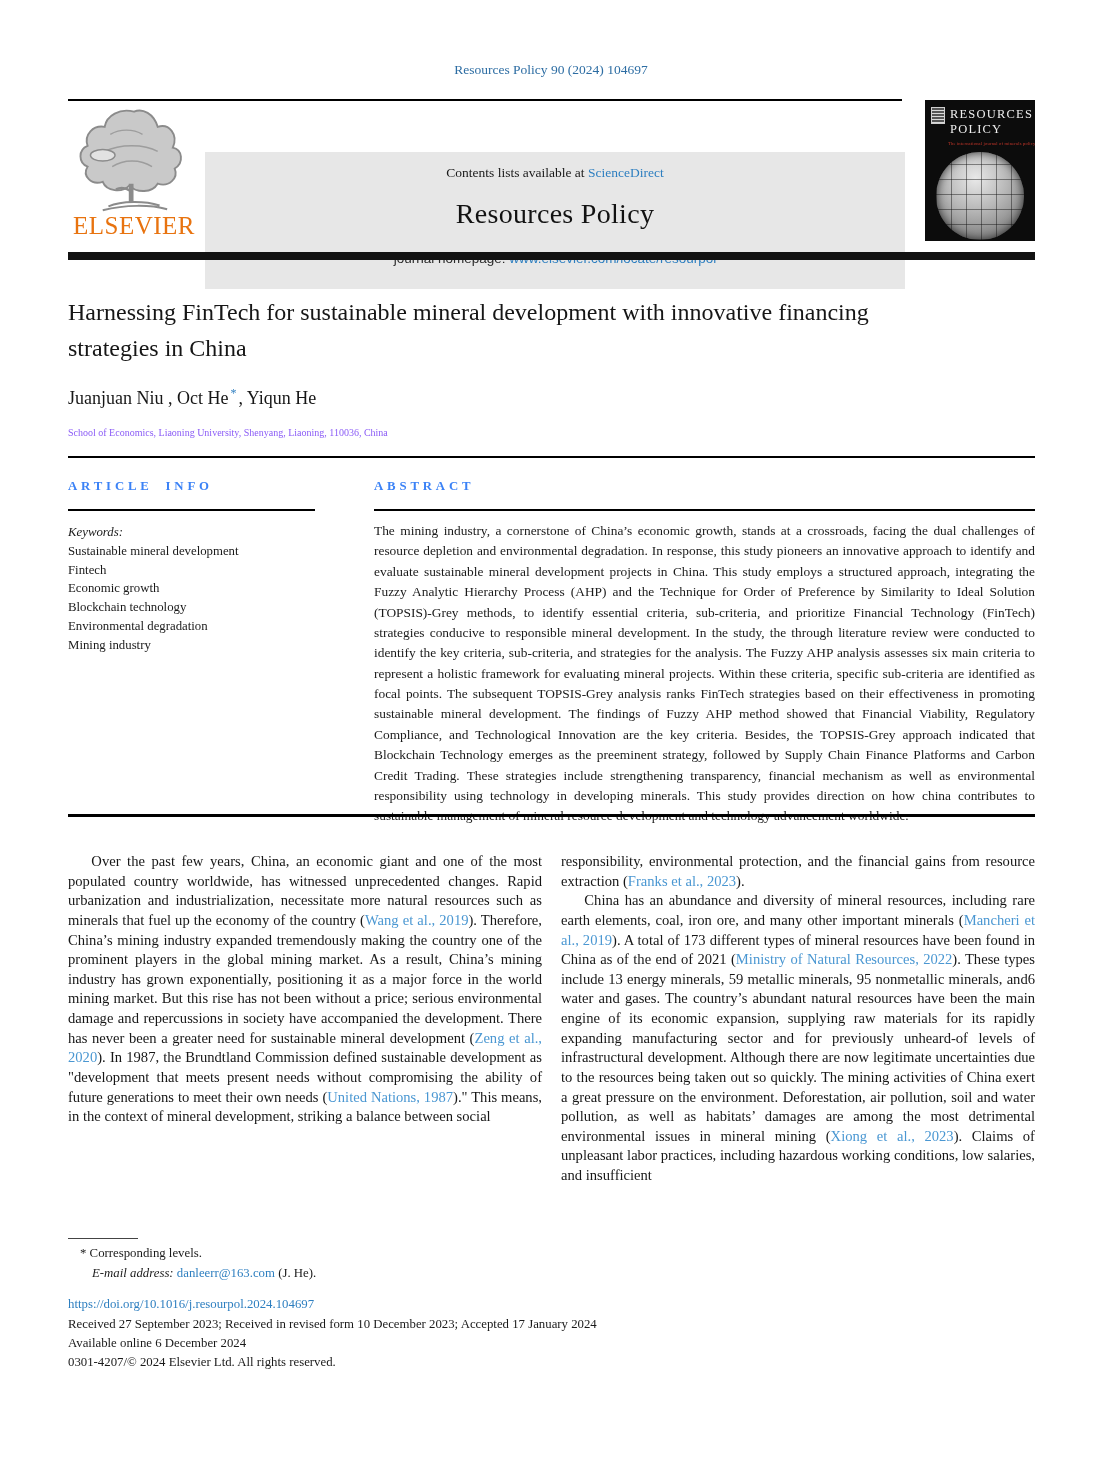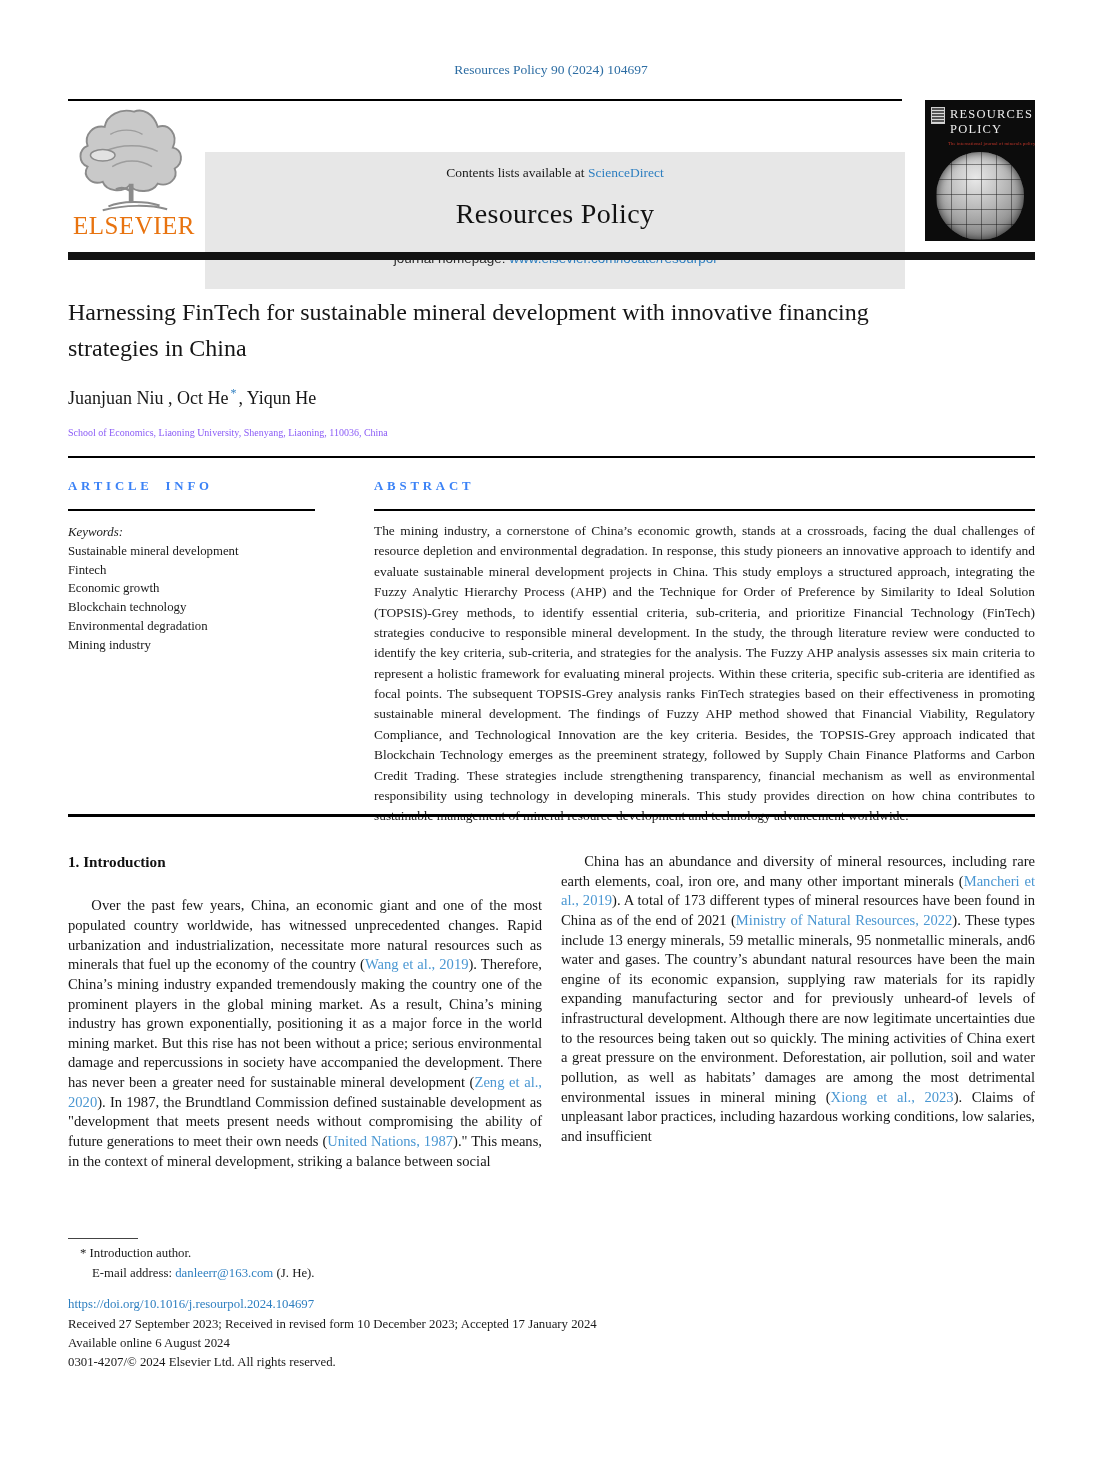--- a/index.html
+++ b/index.html
@@ -73,21 +73,21 @@
   .col{width:474px;font-size:14.6px;line-height:1.345;text-align:justify;color:#161616;}
   .col h2{font-size:15.2px;margin:0 0 24px 0;color:#111;}
   .col p{margin:0;}
   .col p.indent{text-indent:1.6em;}
   .cite{color:#4a97d2;text-decoration:none;cursor:pointer;}
 
   
   .fn-rule{position:absolute;left:68px;top:1238px;width:70px;height:1.2px;background:#444;}
   .fn-1{position:absolute;left:80px;top:1246px;font-size:12.8px;}
   .fn-2{position:absolute;left:92px;top:1266px;font-size:12.8px;}
-  .fn-label{}
+  .fn-label{font-style:italic;}
 
   
   .doi{position:absolute;left:68px;top:1297px;font-size:12.8px;}
   .meta-1{position:absolute;left:68px;top:1317px;font-size:12.8px;}
   .meta-2{position:absolute;left:68px;top:1336px;font-size:12.8px;}
   .meta-3{position:absolute;left:68px;top:1355px;font-size:12.8px;}
 </style>
 </head>
 <body>
 
@@ -142,30 +142,30 @@
     <span class="kw-label">Keywords:</span>
     <span><span class="kw-item">Sustainable mineral development</span><span class="kw-item">Fintech</span><span class="kw-item">Economic growth</span><span class="kw-item">Blockchain technology</span><span class="kw-item">Environmental degradation</span><span class="kw-item">Mining industry</span></span>
   </div>
 
   <div class="abstract">The mining industry, a cornerstone of China’s economic growth, stands at a crossroads, facing the dual challenges of resource depletion and environmental degradation. In response, this study pioneers an innovative approach to identify and evaluate sustainable mineral development projects in China. This study employs a structured approach, integrating the Fuzzy Analytic Hierarchy Process (AHP) and the Technique for Order of Preference by Similarity to Ideal Solution (TOPSIS)-Grey methods, to identify essential criteria, sub-criteria, and prioritize Financial Technology (FinTech) strategies conducive to responsible mineral development. In the study, the through literature review were conducted to identify the key criteria, sub-criteria, and strategies for the analysis. The Fuzzy AHP analysis assesses six main criteria to represent a holistic framework for evaluating mineral projects. Within these criteria, specific sub-criteria are identified as focal points. The subsequent TOPSIS-Grey analysis ranks FinTech strategies based on their effectiveness in promoting sustainable mineral development. The findings of Fuzzy AHP method showed that Financial Viability, Regulatory Compliance, and Technological Innovation are the key criteria. Besides, the TOPSIS-Grey approach indicated that Blockchain Technology emerges as the preeminent strategy, followed by Supply Chain Finance Platforms and Carbon Credit Trading. These strategies include strengthening transparency, financial mechanism as well as environmental responsibility using technology in developing minerals. This study provides direction on how china contributes to sustainable management of mineral resource development and technology advancement worldwide.</div>
 
   <div class="mid-rule"></div>
 
   <div class="body-cols">
     <div class="col">
-      <h2>1. Introduction</h2>
       <p class="indent"><span>Over the past few years, China, an economic giant and one of the most populated country worldwide, has witnessed unprecedented changes. Rapid urbanization and industrialization, necessitate more natural resources such as minerals that fuel up the economy of the country (</span><a class="cite">Wang et al., 2019</a><span>). Therefore, China’s mining industry expanded tremendously making the country one of the prominent players in the global mining market. As a result, China’s mining industry has grown exponentially, positioning it as a major force in the world mining market. But this rise has not been without a price; serious environmental damage and repercussions in society have accompanied the development. There has never been a greater need for sustainable mineral development (</span><a class="cite">Zeng et al., 2020</a><span>). In 1987, the Brundtland Commission defined sustainable development as "development that meets present needs without compromising the ability of future generations to meet their own needs (</span><a class="cite">United Nations, 1987</a><span>)." This means, in the context of mineral development, striking a balance between social</span></p>
     </div>
     <div class="col">
+      <p><span>responsibility, environmental protection, and the financial gains from resource extraction (</span><a class="cite">Franks et al., 2023</a><span>).</span></p>
       <p class="indent"><span>China has an abundance and diversity of mineral resources, including rare earth elements, coal, iron ore, and many other important minerals (</span><a class="cite">Mancheri et al., 2019</a><span>). A total of 173 different types of mineral resources have been found in China as of the end of 2021 (</span><a class="cite">Ministry of Natural Resources, 2022</a><span>). These types include 13 energy minerals, 59 metallic minerals, 95 nonmetallic minerals, and6 water and gases. The country’s abundant natural resources have been the main engine of its economic expansion, supplying raw materials for its rapidly expanding manufacturing sector and for previously unheard-of levels of infrastructural development. Although there are now legitimate uncertainties due to the resources being taken out so quickly. The mining activities of China exert a great pressure on the environment. Deforestation, air pollution, soil and water pollution, as well as habitats’ damages are among the most detrimental environmental issues in mineral mining (</span><a class="cite">Xiong et al., 2023</a><span>). Claims of unpleasant labor practices, including hazardous working conditions, low salaries, and insufficient</span></p>
     </div>
   </div>
 
   <div class="fn-rule"></div>
-  <div class="fn-1"><span>*</span> <span>Introduction author.</span></div>
+  <div class="fn-1"><span>*</span> <span>Corresponding levels.</span></div>
   <div class="fn-2"><span class="fn-label">E-mail address:</span> <a class="link">danleerr@163.com</a> <span>(J. He).</span></div>
 
   <div class="doi"><a class="link">https://doi.org/10.1016/j.resourpol.2024.104697</a></div>
   <div class="meta-1">Received 27 September 2023; Received in revised form 10 December 2023; Accepted 17 January 2024</div>
-  <div class="meta-2">Available online 6 August 2024</div>
+  <div class="meta-2">Available online 6 December 2024</div>
   <div class="meta-3">0301-4207/© 2024 Elsevier Ltd. All rights reserved.</div>
 
 </div>
 
 </body></html>

